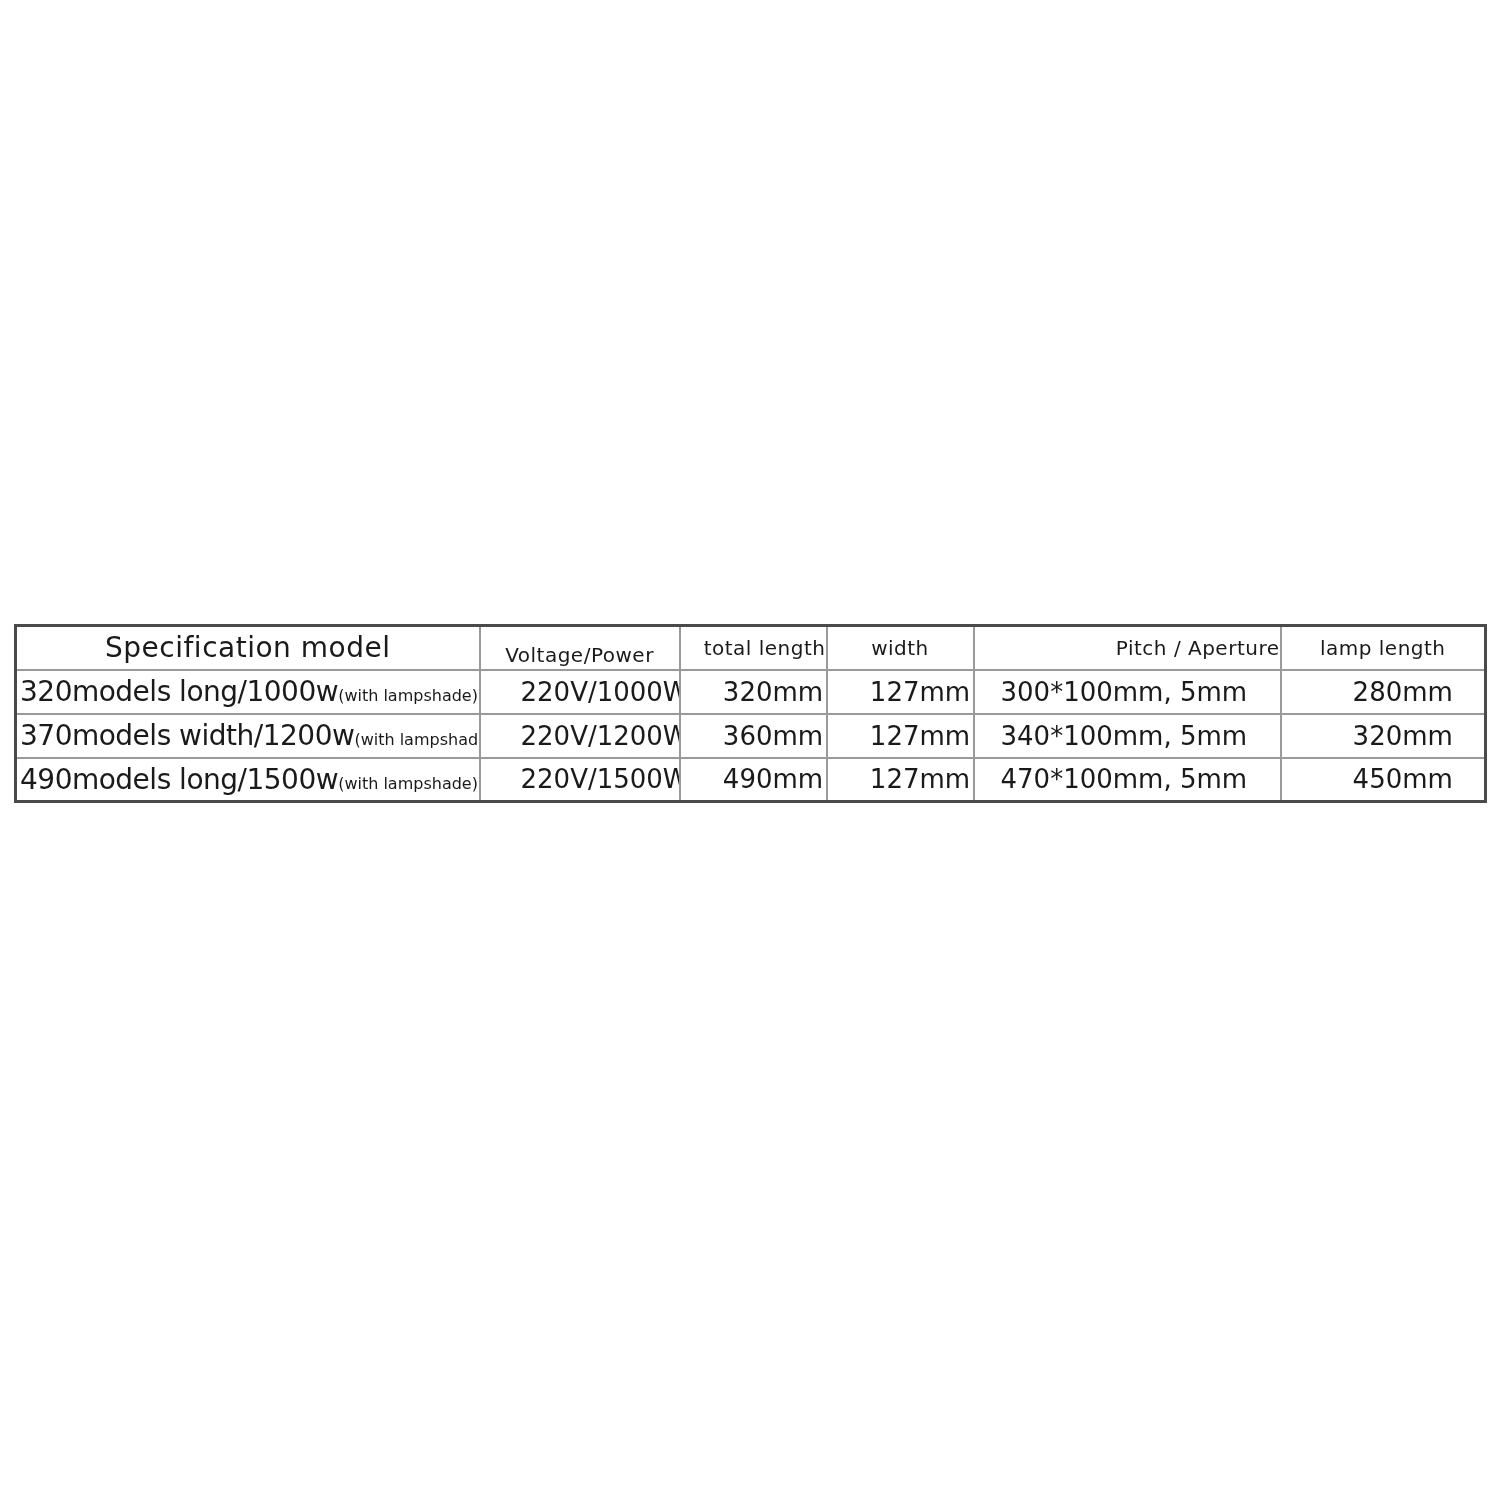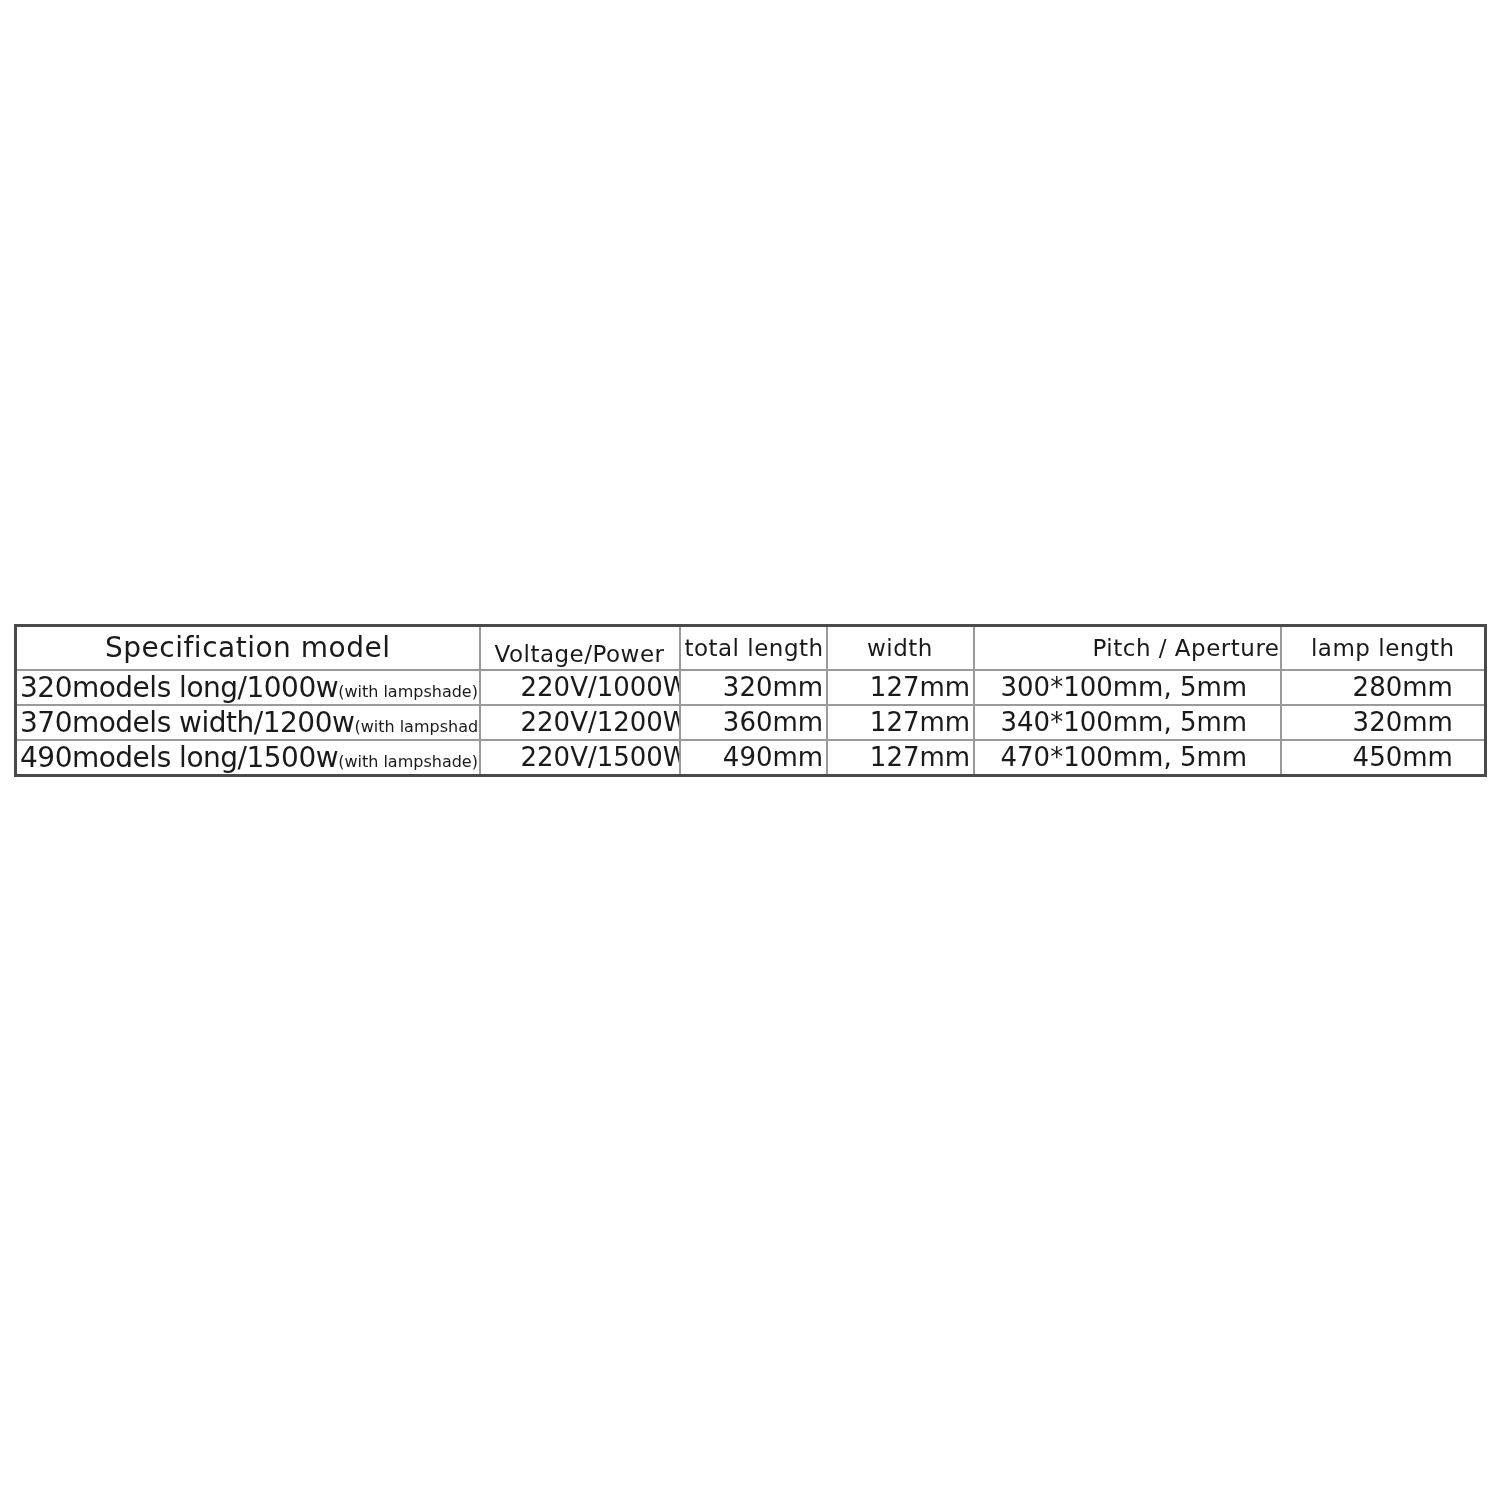--- a/index.html
+++ b/index.html
@@ -25,30 +25,30 @@
       table-layout: fixed;
     }
     .spec-table td, .spec-table th {
       border: 2px solid #9a9a9a;
       padding: 0;
       white-space: nowrap;
       overflow: hidden;
       font-weight: normal;
     }
     .spec-table tr.head-row { height: 44px; }
-    .spec-table tr.data-row { height: 35px; }
+    .spec-table tr.data-row { height: 44px; }
     .spec-table th {
-      font-size: 23px;
+      font-size: 20px;
       letter-spacing: 0.5px;
       text-align: center;
       vertical-align: middle;
     }
     .spec-table th.col-model { font-size: 28px; vertical-align: top; padding-top: 4px; }
     .spec-table th.col-voltage { vertical-align: bottom; padding-bottom: 2px; }
-    .spec-table th.col-total { text-align: center; padding-left: 2px; }
+    .spec-table th.col-total { text-align: right; padding-left: 2px; }
     .spec-table th.col-pitch { text-align: right; padding-left: 34px; }
     .spec-table td {
       font-size: 26px;
       text-align: center;
       vertical-align: middle;
       padding-left: 40px;
     }
     .spec-table td.col-model {
       text-align: left;
       padding-left: 3px;

